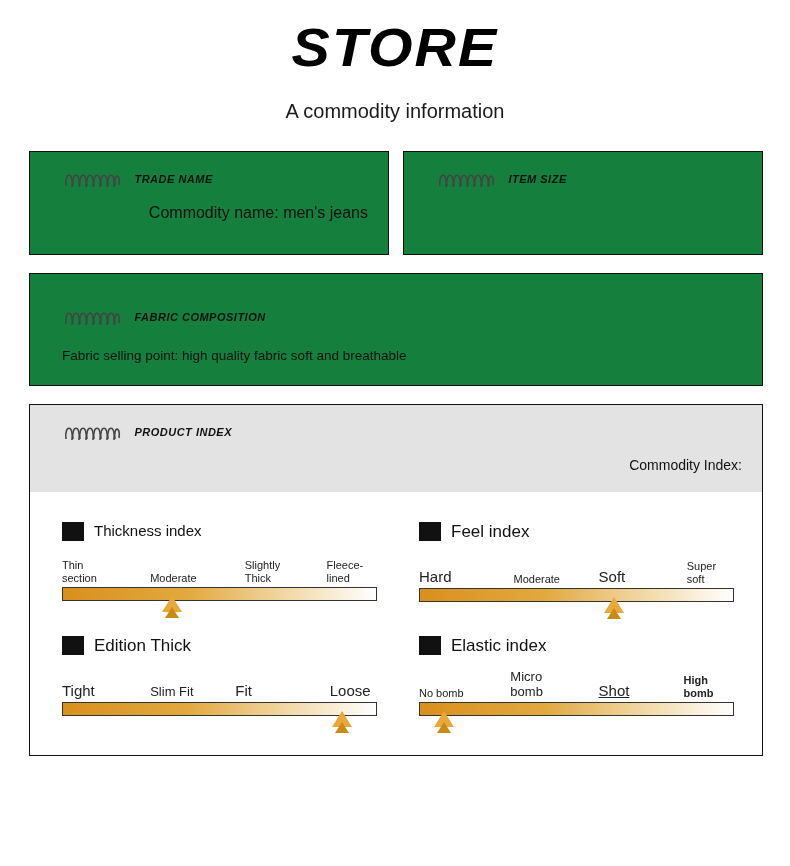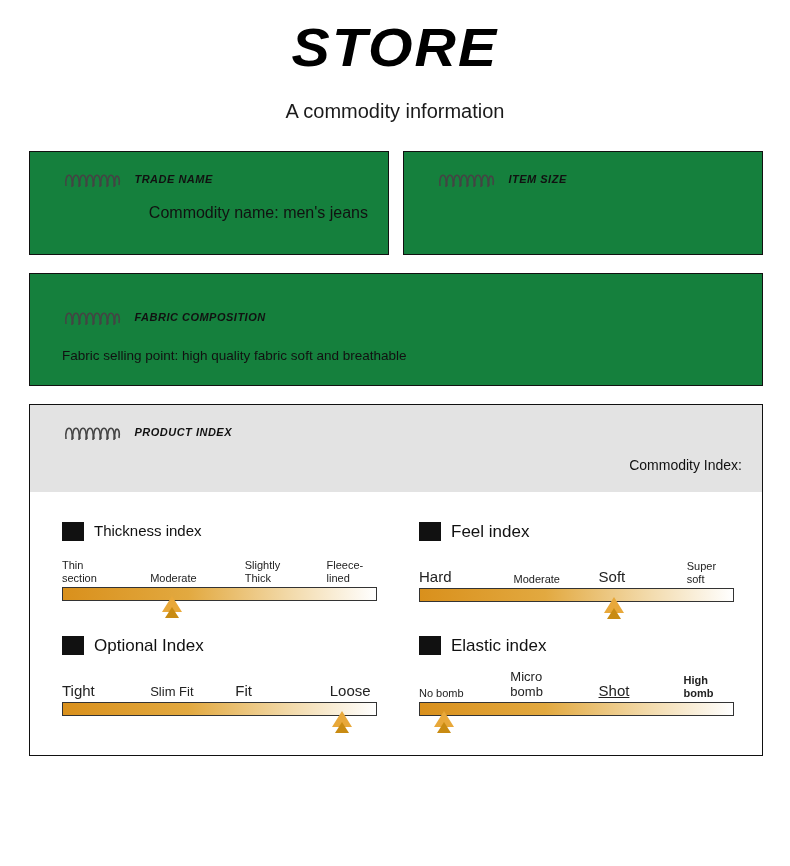--- a/index.html
+++ b/index.html
@@ -307,21 +307,21 @@
           <div class="tick" style="left: 85%; font-size: 11px;">Super<br>soft</div>
         </div>
         <div class="bar-wrap">
           <div class="bar"></div>
           <div class="marker" style="left: 62%;"></div>
         </div>
       </div>
       <div class="metric">
         <div class="metric-title">
           <span class="sq"></span>
-          <span class="metric-name">Optional Index</span>
+          <span class="metric-name">Edition Thick</span>
         </div>
         <div class="ticks">
           <div class="tick" style="left: 0%; font-size: 15px;">Tight</div>
           <div class="tick" style="left: 28%; font-size: 13px;">Slim Fit</div>
           <div class="tick" style="left: 55%; font-size: 15px;">Fit</div>
           <div class="tick" style="left: 85%; font-size: 15px;">Loose</div>
         </div>
         <div class="bar-wrap">
           <div class="bar"></div>
           <div class="marker" style="left: 89%;"></div>

